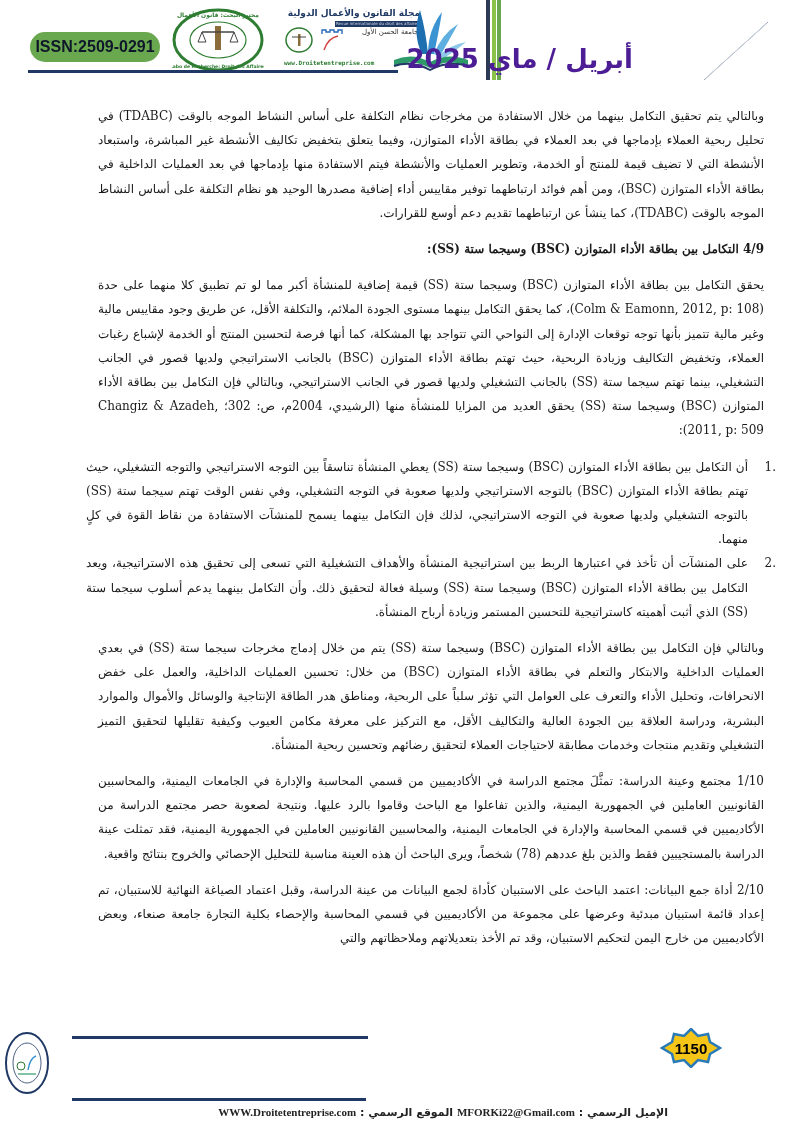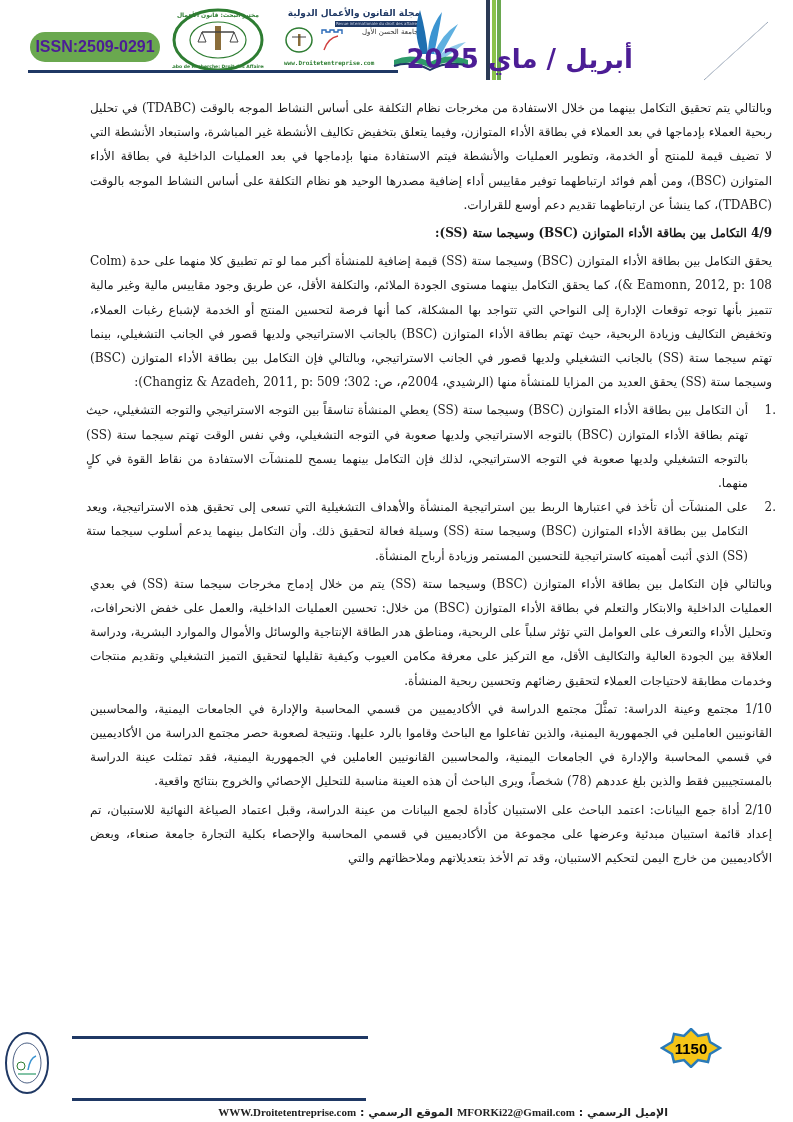--- a/index.html
+++ b/index.html
@@ -4,21 +4,21 @@
   <style>
     html, body { margin: 0; padding: 0; background: #ffffff; }
     body {
       width: 793px; height: 1122px; position: relative; overflow: hidden;
       font-family: "DejaVu Sans", sans-serif; color: #1a1a1a;
     }
     
     .header { position: absolute; left: 0; top: 0; width: 793px; height: 86px; }
     .issn {
       position: absolute; left: 30px; top: 32px; width: 130px; height: 30px;
-      background: #6aa84f; color: #4c1d95; border-radius: 15px;
+      background: #6aa84f; color: #0f172a; border-radius: 15px;
       font-family: "Liberation Sans", sans-serif; font-size: 16px; font-weight: bold;
       display: flex; align-items: center; justify-content: center; direction: ltr;
     }
     .lab-logo { position: absolute; left: 172px; top: 8px; width: 92px; height: 64px; }
     .journal-logo { position: absolute; left: 282px; top: 8px; width: 140px; height: 58px; }
     .journal-logo .jtitle {
       position: absolute; right: 2px; top: 0; font-size: 9px; font-weight: bold; color: #1f3864; white-space: nowrap;
     }
     .journal-logo .jsub {
       position: absolute; right: 2px; top: 13px; width: 85px; height: 6px; background: #1f3864;
@@ -43,21 +43,21 @@
     }
     .diag { position: absolute; left: 700px; top: 20px; width: 70px; height: 62px; }
     .header-rule { position: absolute; left: 28px; top: 70px; width: 370px; height: 3px; background: #1f3864; }
 
     
     .content {
       position: absolute; left: 86px; top: 92px; width: 690px;
       font-family: "DejaVu Serif", serif; font-size: 12px; line-height: 24.2px;
       text-align: justify; text-align-last: right; direction: rtl;
     }
-    .content p { margin: 4px; }
+    .content p { margin: 12px; }
     .content .bold { font-weight: normal; }
     .content .heading { font-weight: bold; }
     .content ol { margin: 0; padding: 0 28px 0 0; list-style: none; }
     .content ol li { position: relative; }
     .content ol li .mk { position: absolute; right: -28px; top: 0; direction: ltr; }
     .ltr { direction: ltr; unicode-bidi: embed; font-family: "Liberation Serif", serif; }
 
     
     .footer { position: absolute; left: 0; top: 1020px; width: 793px; height: 102px; }
     .frule { position: absolute; left: 72px; width: 294px; height: 3px; background: #1f3864; }

